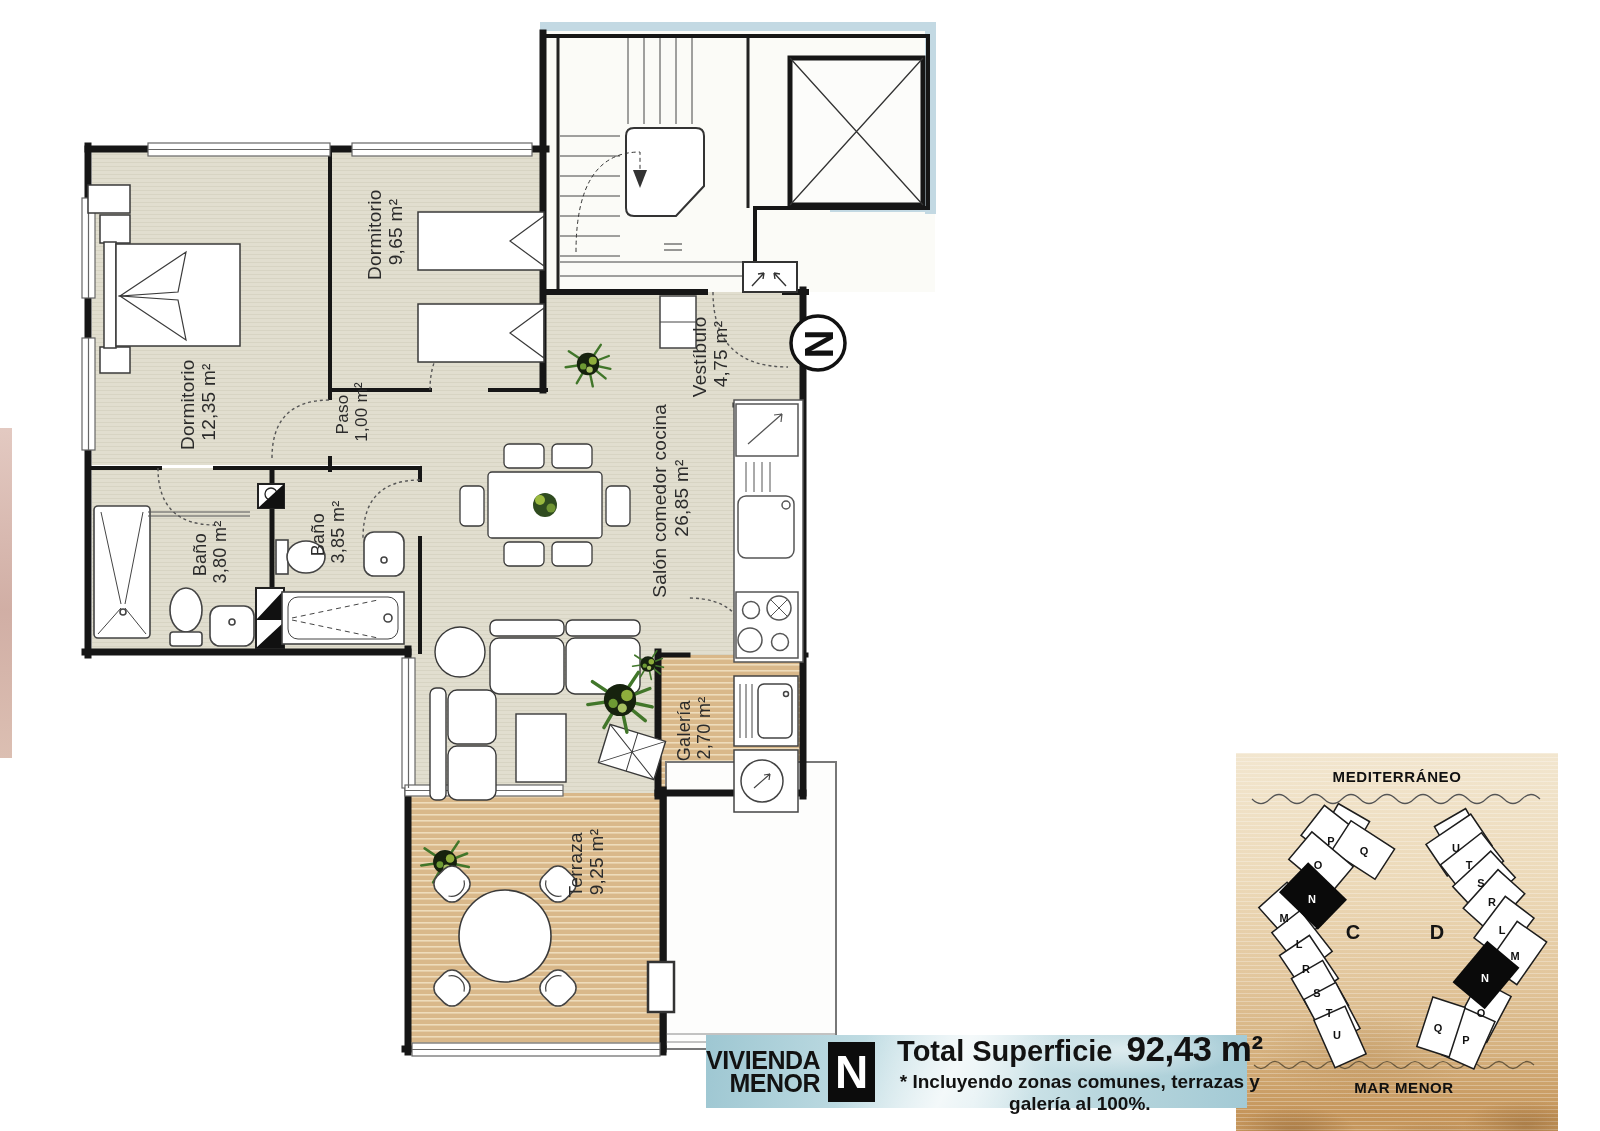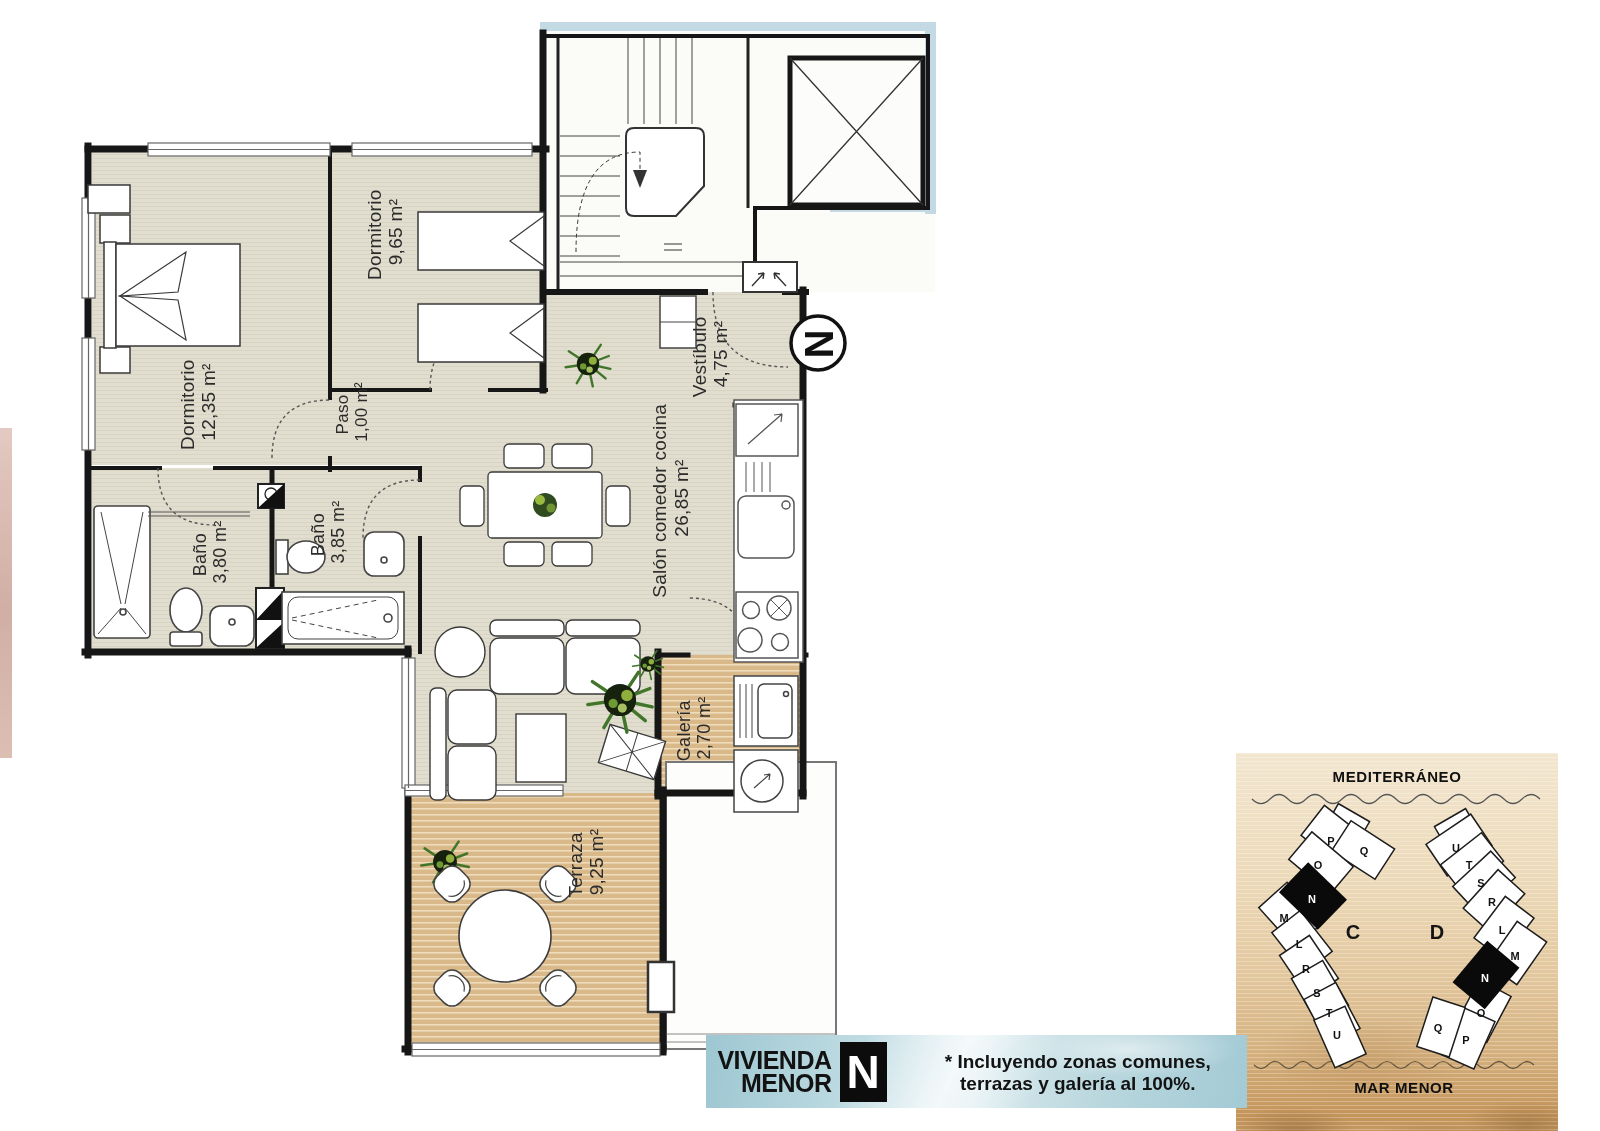--- a/index.html
+++ b/index.html
@@ -449,19 +449,23 @@
 </div>
 
 
 <div class="banner">
   <div class="banner-left">
     <div>VIVIENDA</div>
     <div>MENOR</div>
   </div>
   <div class="banner-letter">N</div>
   <div class="banner-right">
+    <div class="banner-total">
+      <span class="banner-total-label">Total Superficie</span>
+      <span class="banner-total-value">92,43 m²</span>
+    </div>
     <div class="banner-footnote">* Incluyendo zonas comunes, terrazas y galería al 100%.</div>
   </div>
 </div>
 
 <div class="edge-strip"></div>
 
 </div>
 
 </body></html>

